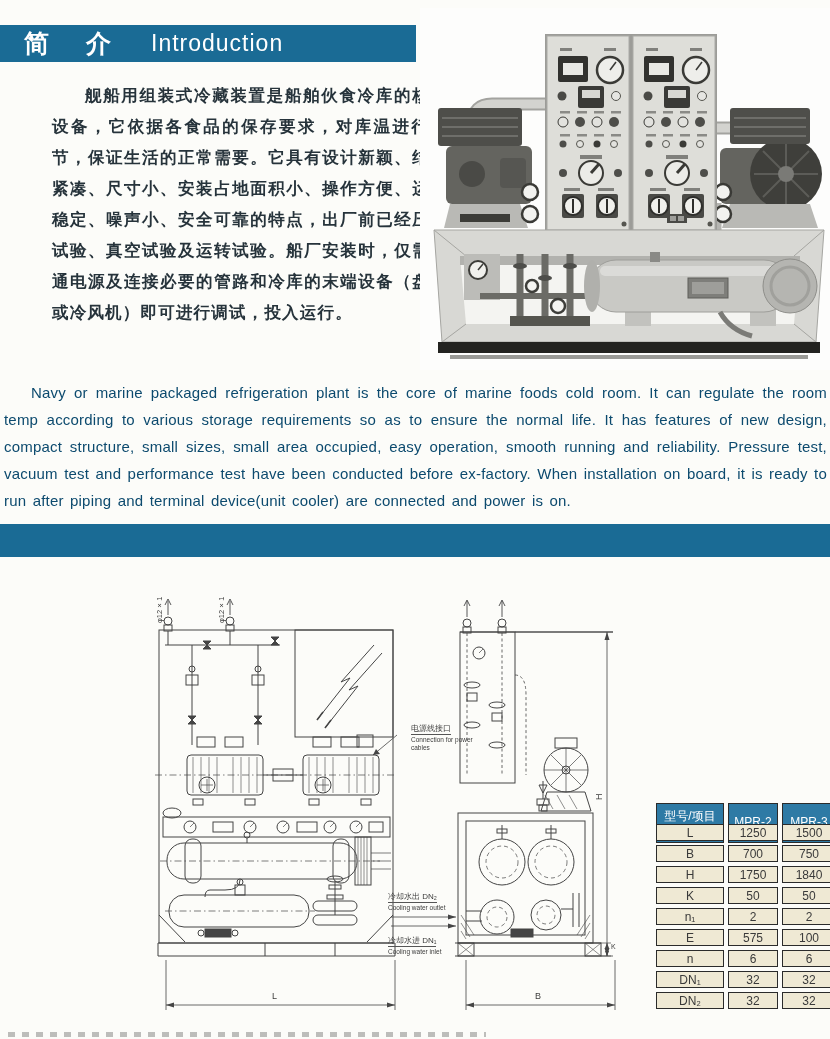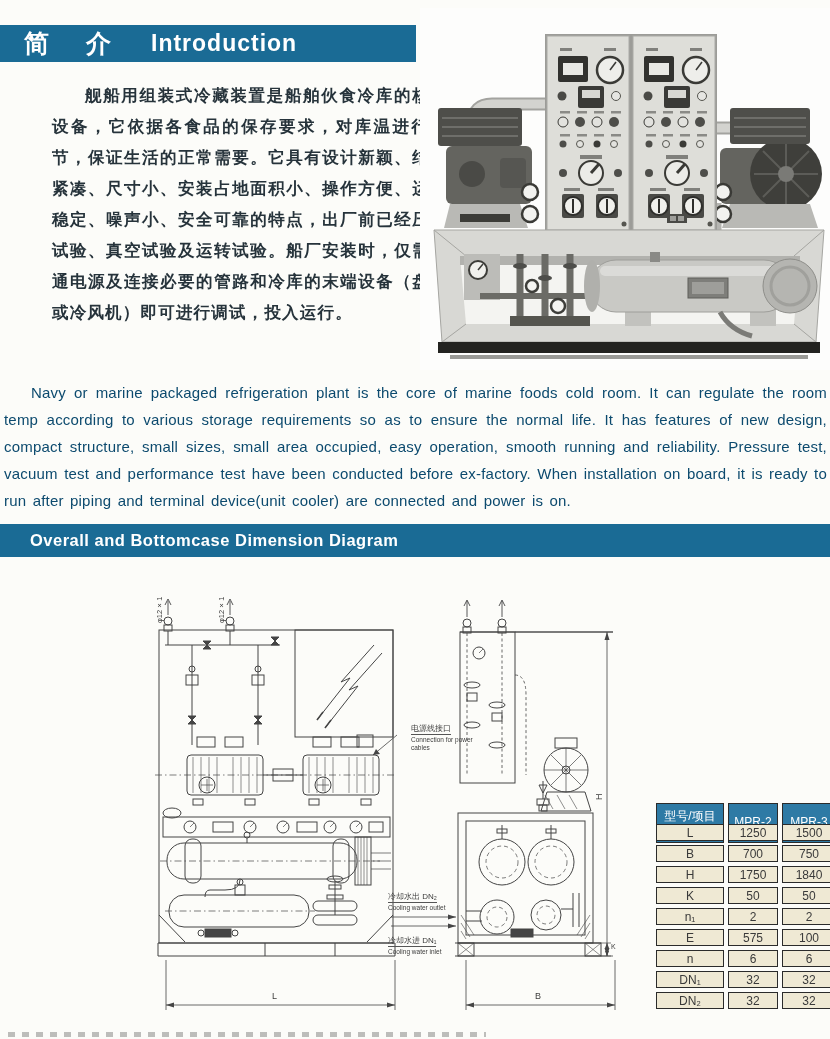--- a/index.html
+++ b/index.html
@@ -2,21 +2,21 @@
 <html><head>
 <meta charset="utf-8">
 <style>
   html,body{margin:0;padding:0;}
   body{background:#e8e8e6;font-family:"Liberation Sans","DejaVu Sans",sans-serif;}
   #page{position:relative;width:830px;height:1039px;background:#fcfcf9;overflow:hidden;margin:0 auto;}
 
   
   .hbar{position:absolute;background:#1a6b95;color:#ffffff;display:flex;align-items:center;}
   .hbar .zh{font-weight:bold;letter-spacing:6px;}
-  .hbar .en{font-weight:bold;}
+  .hbar .en{font-weight:normal;}
   #intro-bar{left:0;top:25px;width:392px;height:37px;padding-left:24px;}
   #intro-bar .zh{font-size:25px;}
   #intro-bar .en{font-size:23px;margin-left:34px;letter-spacing:1px;}
   #dim-bar{left:0;top:524px;width:830px;height:33px;padding-left:8px;}
   #dim-bar .zh{font-size:17px;letter-spacing:0.5px;}
   #dim-bar .en{font-size:16.5px;margin-left:22px;letter-spacing:0.5px;}
 
   
   #zh-para{position:absolute;left:8px;top:80px;width:396px;font-size:16.5px;line-height:31px;
     color:#26333b;text-align:justify;text-indent:2em;letter-spacing:1.2px;font-weight:600;margin-left:44px;}
@@ -192,21 +192,20 @@
       <g>
         <rect x="18" y="334" width="382" height="11" fill="#232320"></rect>
         <rect x="30" y="347" width="358" height="4" fill="#9a9a96"></rect>
       </g>
     </svg>
   </div>
 
   <div id="en-para">Navy or marine packaged refrigeration plant is the core of marine foods cold room. It can regulate the room temp according to various storage requirements so as to ensure the normal life. It has features of new design, compact structure, small sizes, small area occupied, easy operation, smooth running and reliability. Pressure test, vacuum test and performance test have been conducted before ex-factory. When installation on board, it is ready to run after piping and terminal device(unit cooler) are connected and power is on.</div>
 
   <div class="hbar" id="dim-bar">
-    <span class="en">Overall and Bottomcase Dimension Diagram</span>
   </div>
 
   <div id="diagram">
     <svg viewBox="0 0 520 445" width="520" height="445" fill="none" stroke="#454545" stroke-width="1">
 
       <rect x="14" y="45" width="234" height="313"></rect>
       <rect x="150" y="45" width="98" height="107"></rect>
 
       <path d="M229 60 L196 97 L205 93 L172 135 M237 68 L204 105 L213 101 L180 143"></path>
       <path d="M172 135 l6 -8 M180 143 l6 -8" stroke-width="1.5"></path>

